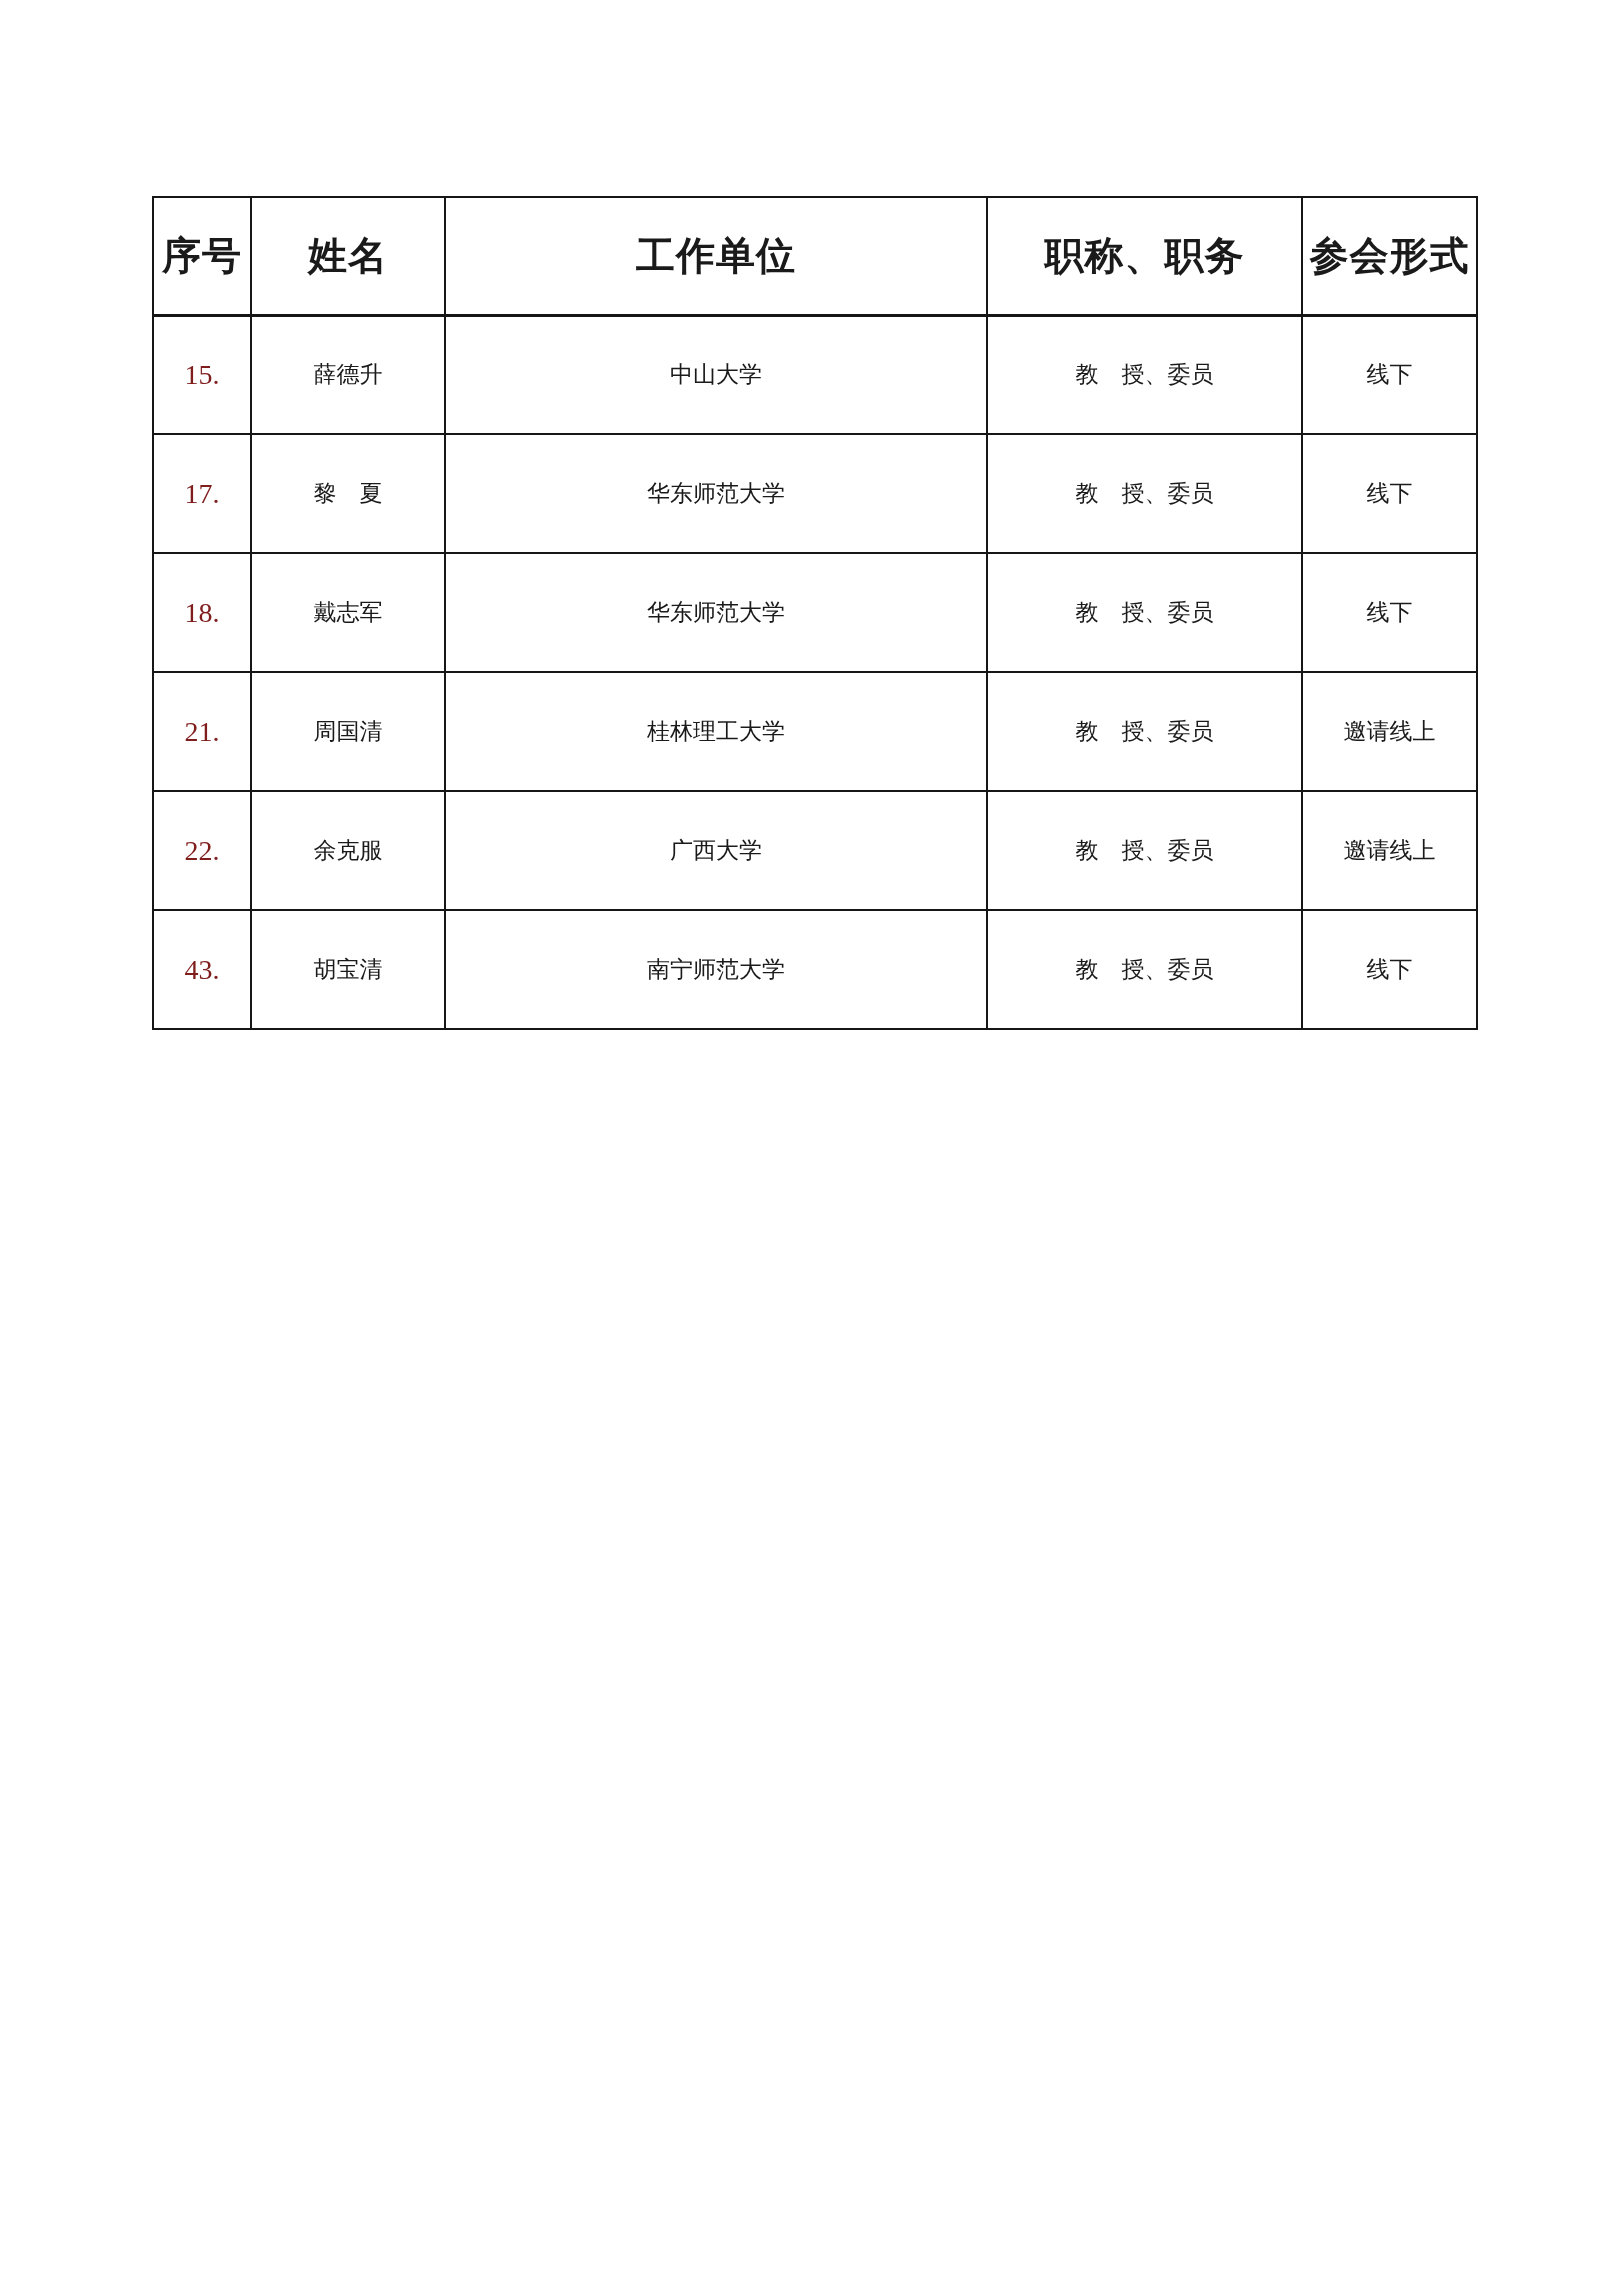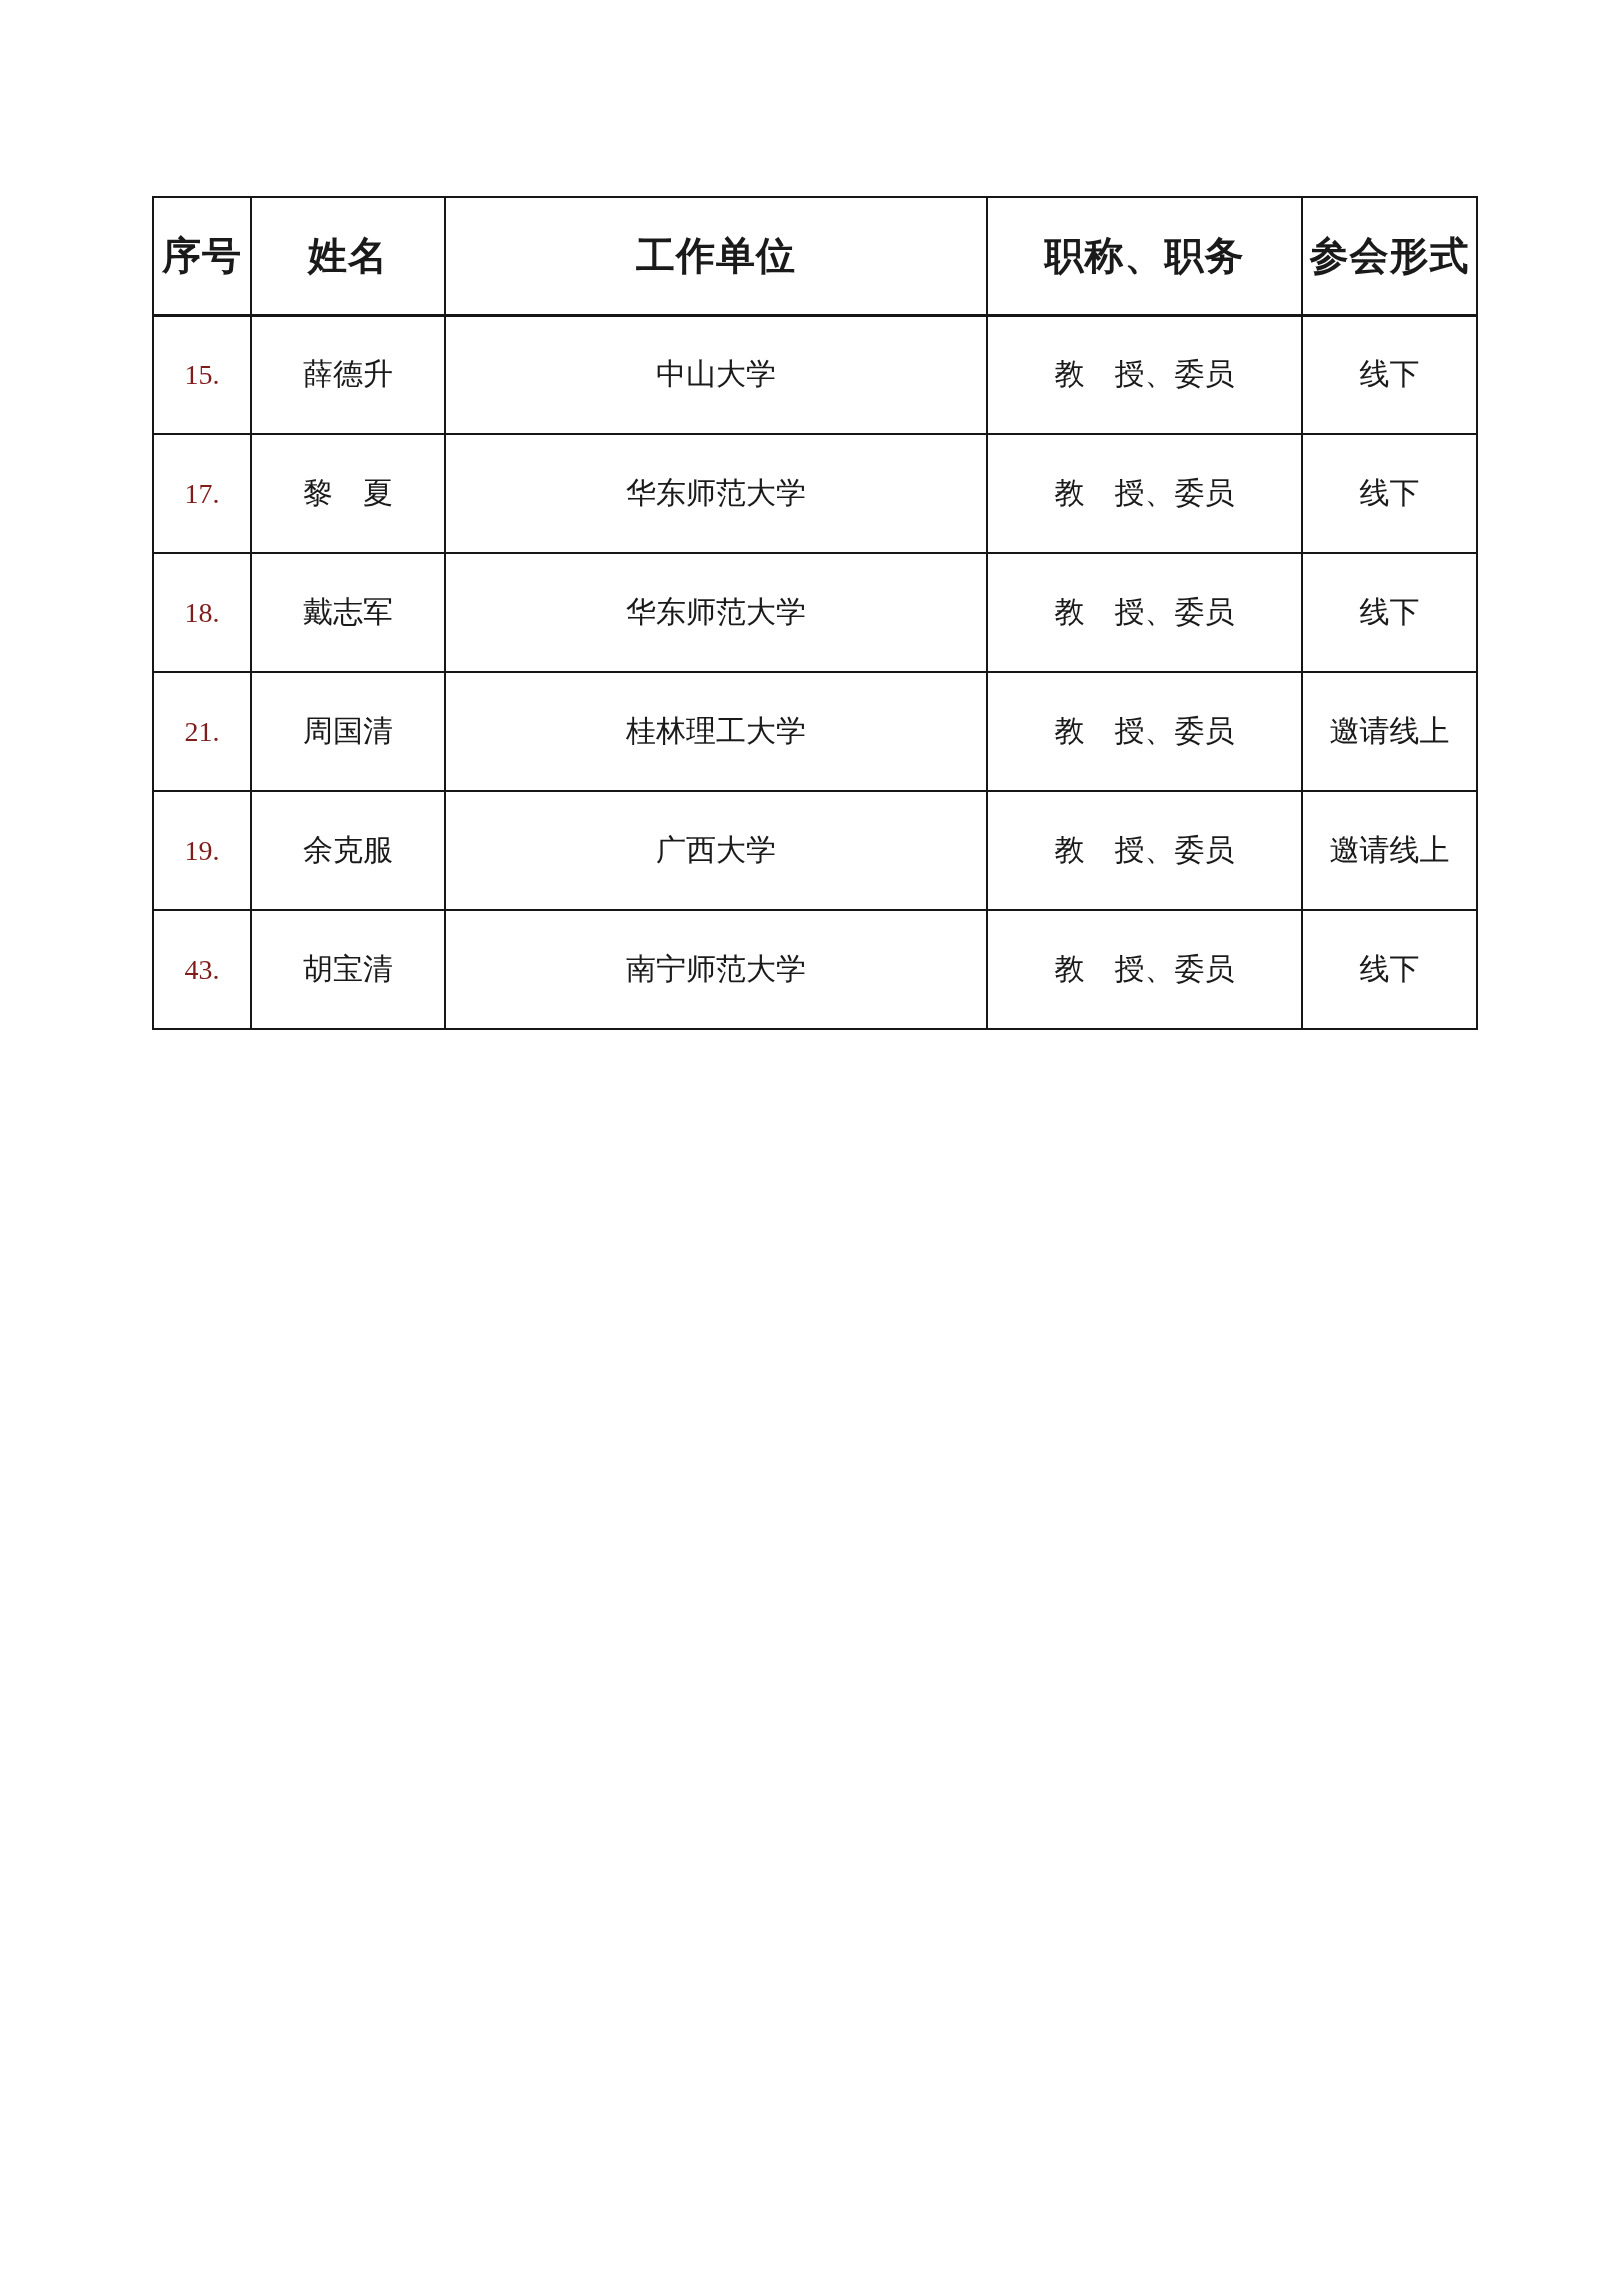--- a/index.html
+++ b/index.html
@@ -41,21 +41,21 @@
   table.roster tbody tr { height: 119px; }
 
   table.roster thead th {
     font-weight: bold;
     font-size: 39px;
     border-bottom-width: 3.9px;
     letter-spacing: 1px;
   }
   table.roster tbody td {
     border-top-width: 2.9px;
-    font-size: 30px;
+    font-size: 23px;
     font-weight: normal;
   }
   table.roster tbody td.cell-no {
     font-family: "Liberation Serif", serif;
     font-size: 28px;
     color: #7f1d1d;
   }
 </style>
 </head>
 <body>
@@ -101,21 +101,21 @@
         <td>线下</td>
       </tr>
       <tr>
         <td class="cell-no">21.</td>
         <td>周国清</td>
         <td>桂林理工大学</td>
         <td>教　授、委员</td>
         <td>邀请线上</td>
       </tr>
       <tr>
-        <td class="cell-no">19.</td>
+        <td class="cell-no">22.</td>
         <td>余克服</td>
         <td>广西大学</td>
         <td>教　授、委员</td>
         <td>邀请线上</td>
       </tr>
       <tr>
         <td class="cell-no">43.</td>
         <td>胡宝清</td>
         <td>南宁师范大学</td>
         <td>教　授、委员</td>

